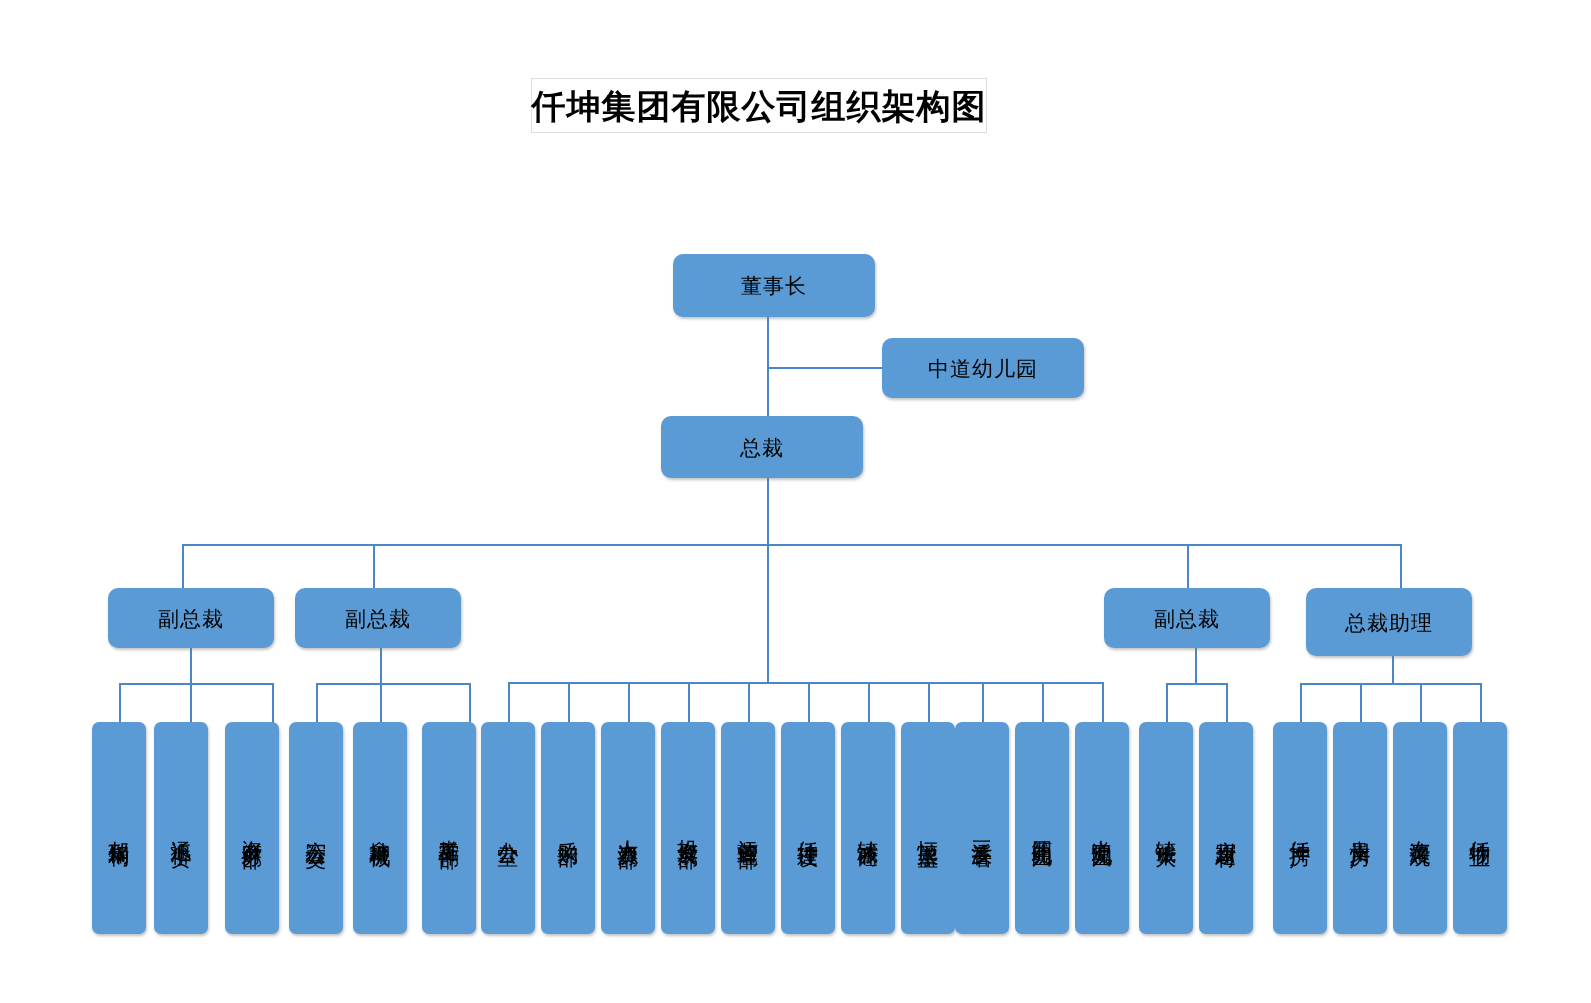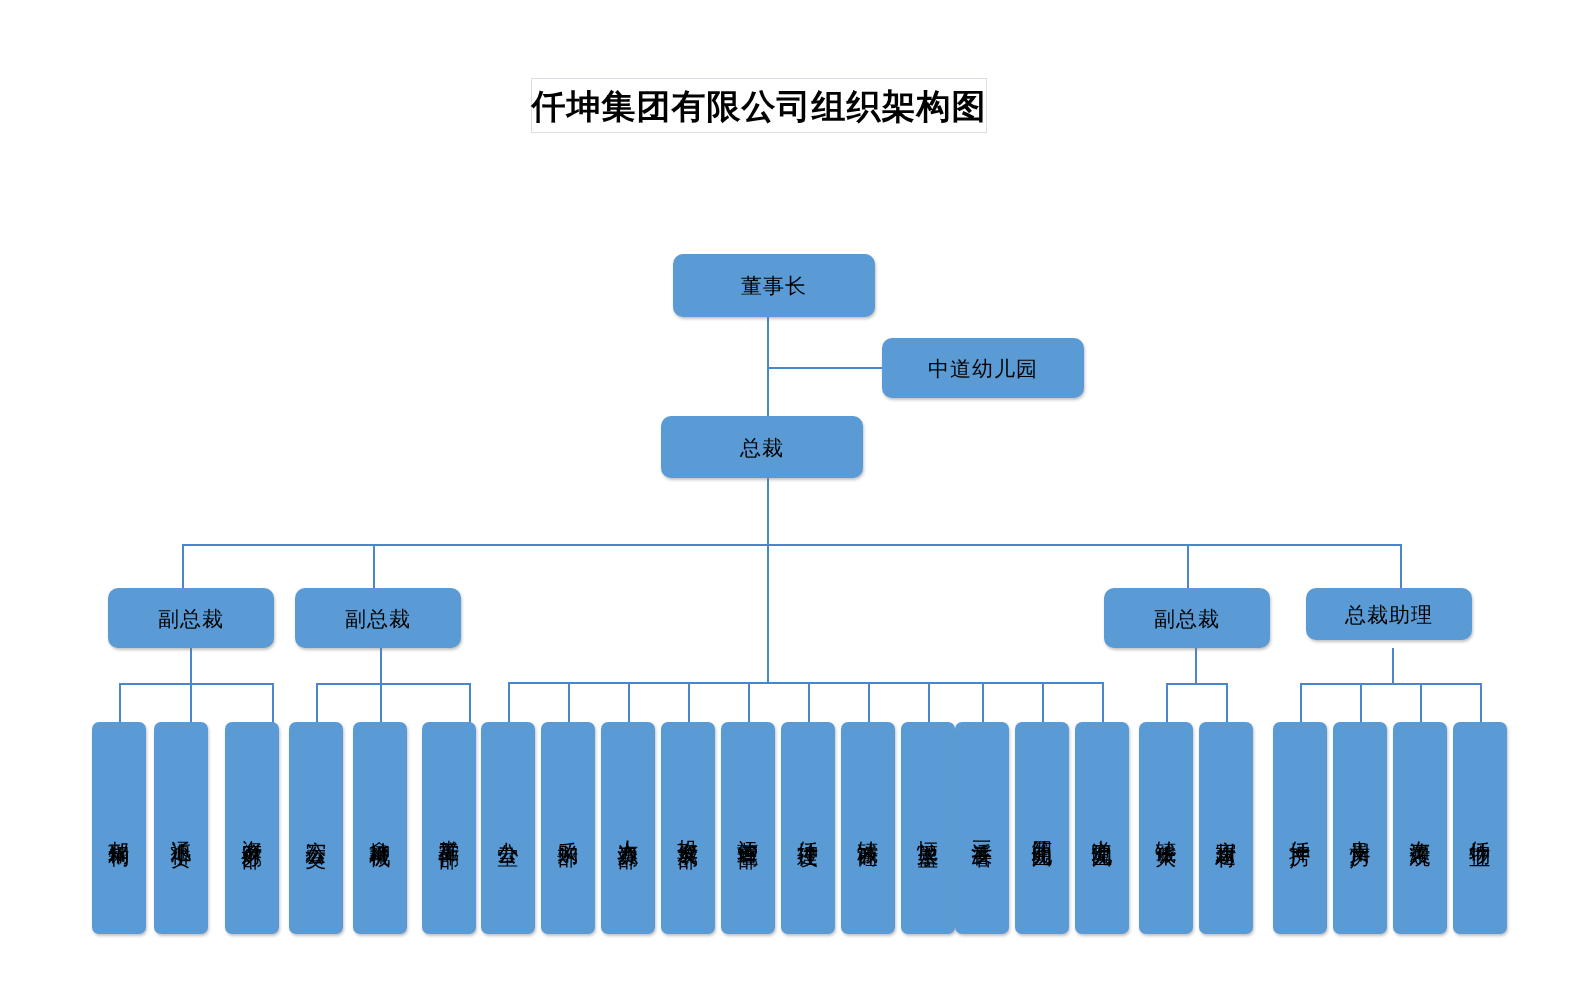--- a/index.html
+++ b/index.html
@@ -164,21 +164,21 @@
 
   <div class="node h" style="left:108px; top:588px; width:166px; height:60px;">
     <span class="node-label-h">副总裁</span>
   </div>
   <div class="node h" style="left:295px; top:588px; width:166px; height:60px;">
     <span class="node-label-h">副总裁</span>
   </div>
   <div class="node h" style="left:1104px; top:588px; width:166px; height:60px;">
     <span class="node-label-h">副总裁</span>
   </div>
-  <div class="node h" style="left:1306px; top:588px; width:166px; height:52px;">
+  <div class="node h" style="left:1306px; top:588px; width:166px; height:68px;">
     <span class="node-label-h">总裁助理</span>
   </div>
 
   <div class="node v" style="left:92px; top:722px; width:54px; height:212px;">
     <span class="node-label-v">邦瑞钢构</span>
   </div>
   <div class="node v" style="left:154px; top:722px; width:54px; height:212px;">
     <span class="node-label-v">通汇小贷</span>
   </div>
   <div class="node v" style="left:225px; top:722px; width:54px; height:212px;">

